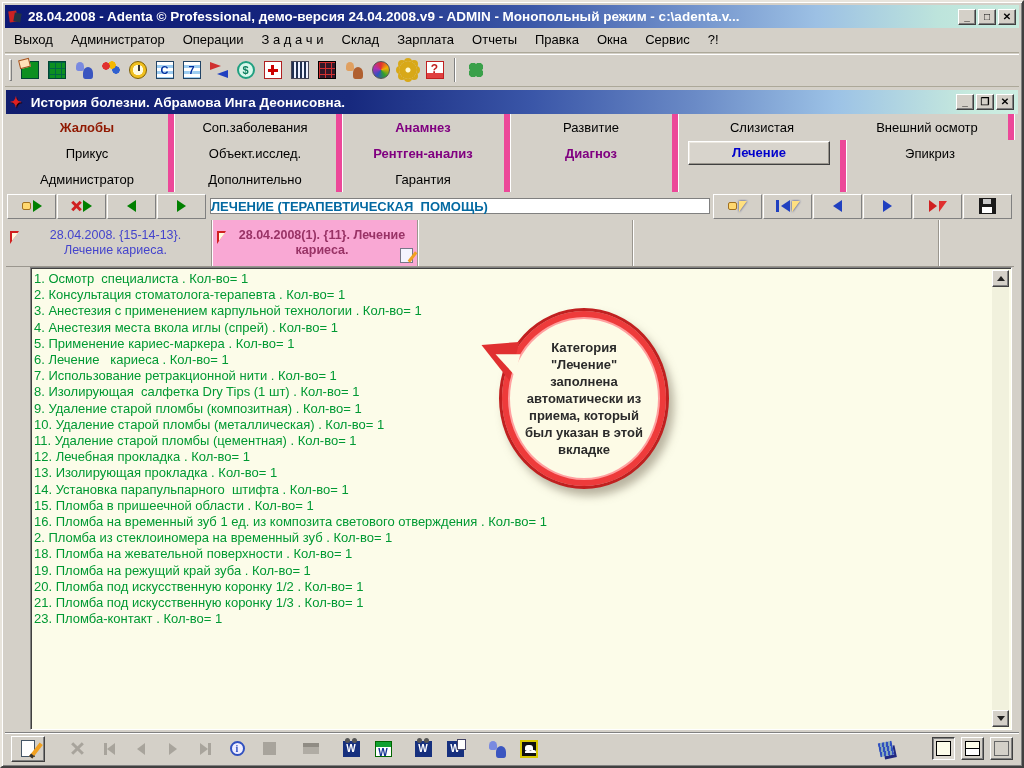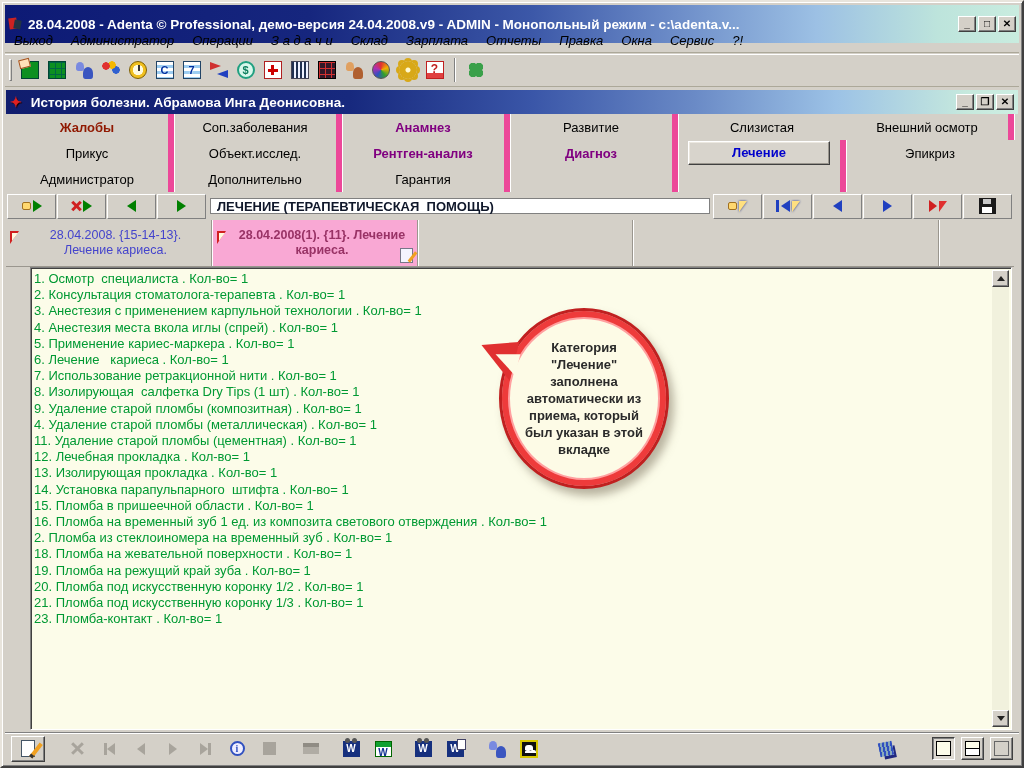--- a/index.html
+++ b/index.html
@@ -2,37 +2,37 @@
 <html><head>
 <meta charset="utf-8">
 <style>
   html,body{margin:0;padding:0;background:#808080;}
   *{box-sizing:border-box;}
   .window{position:relative;width:1024px;height:768px;background:#d4d0c8;
     font-family:"Liberation Sans",sans-serif;overflow:hidden;
     border:2px solid;border-color:#e8e4dc #404040 #404040 #e8e4dc;
     box-shadow:inset 1px 1px 0 #fff, inset -1px -1px 0 #808080;}
   
-  .titlebar{position:absolute;left:3px;top:3px;right:3px;height:38px;display:flex;align-items:center;
+  .titlebar{position:absolute;left:3px;top:3px;right:3px;height:23px;display:flex;align-items:center;
     background:linear-gradient(to right,#0d1a75 0%,#16267e 30%,#3c58a8 52%,#6c8cc8 66%,#9cc0e4 80%,#bde4dc 92%,#c9ecdf 100%);
     color:#fff;font-size:13.5px;font-weight:bold;padding:0 3px;}
   .titletext{flex:1;white-space:nowrap;overflow:hidden;padding-left:4px;}
   .winbtn{width:18px;height:16px;margin-left:2px;background:#d4d0c8;border:1px solid;
     border-color:#fff #404040 #404040 #fff;box-shadow:inset -1px -1px 0 #808080;
     font-size:10px;font-weight:bold;color:#000;display:flex;align-items:center;justify-content:center;line-height:1;}
   .appico{width:16px;height:16px;position:relative;flex:0 0 16px;}
   .appico::before{content:"";position:absolute;left:1px;top:2px;width:8px;height:11px;background:#c22;transform:rotate(-8deg);}
   .appico::after{content:"";position:absolute;left:6px;top:4px;width:7px;height:9px;background:#234;transform:rotate(10deg);}
   .childbar{position:absolute;left:4px;top:88px;right:4px;height:24px;display:flex;align-items:center;
     background:linear-gradient(to right,#101d6e 0%,#17297e 34%,#3a56a8 52%,#6a8ac6 68%,#9cc2e6 82%,#c6e9dd 95%,#cdeee2 100%);
     color:#fff;font-size:13.5px;font-weight:bold;padding:0 4px;}
   .starico{color:#e02020;font-size:14px;margin-right:5px;text-shadow:1px 1px 0 #200;}
   
-  .menubar{position:absolute;left:3px;top:27px;right:3px;height:24px;display:flex;align-items:center;
-    font-size:13px;color:#000;border-bottom:1px solid #aca899;font-style:italic;}
+  .menubar{position:absolute;left:3px;top:27px;right:3px;height:24px;display:flex;align-items:flex-start;
+    font-size:13px;color:#000;border-bottom:1px solid #aca899;}
   .menuitem{padding:3px 9px;white-space:pre;}
   
   .toolbar{position:absolute;left:3px;top:52px;right:3px;height:33px;display:flex;align-items:center;
     border-bottom:1px solid #aca899;box-shadow:inset 0 1px 0 #fff;padding-left:2px;}
   .grip{width:3px;height:22px;margin:0 4px 0 2px;border:1px solid;border-color:#fff #808080 #808080 #fff;}
   .tbtn{width:27px;height:27px;display:flex;align-items:center;justify-content:center;border:1px solid transparent;}
   .tsep{width:2px;height:24px;margin:0 6px;border-left:1px solid #808080;border-right:1px solid #fff;}
   .i{width:18px;height:18px;position:relative;display:inline-block;}
   .i-card{background:#0c9020;border:1px solid #043;}
   .i-card::after{content:"";position:absolute;left:-3px;top:-3px;width:9px;height:7px;background:#ffe0b8;border:1px solid #a05020;transform:rotate(-14deg);}
@@ -69,21 +69,21 @@
   .gcell.maroon{color:#901800;font-weight:bold;}
   .gcell.purple{color:#800080;font-weight:bold;}
   .selbox{display:block;width:88%;text-align:center;height:24px;line-height:22px;color:#0000cc;font-weight:bold;
     background:#d8d4cc;border:1px solid;border-color:#fff #404040 #404040 #fff;box-shadow:inset -1px -1px 0 #9a968e,inset 1px 1px 0 #ece8e0;}
   
   .navrow{position:absolute;left:4px;top:190px;right:8px;height:28px;display:flex;align-items:stretch;}
   .navgrp{display:flex;align-items:center;padding:1px;}
   .navbtn{width:49px;height:25px;margin-right:1px;display:flex;align-items:center;justify-content:center;gap:2px;
     background:#d4d0c8;border:1px solid;border-color:#fff #808080 #808080 #fff;}
   .sectitle{flex:1;background:#fff;border:1px solid #808080;display:flex;align-items:center;
-    color:#0f172a;font-weight:bold;font-size:13px;padding-left:6px;white-space:pre;margin:6px 2px;}
+    color:#0369a1;font-weight:bold;font-size:13px;padding-left:0;white-space:pre;margin:6px 2px;}
   .tri{width:0;height:0;display:inline-block;}
   .tri.gr{border-top:6px solid transparent;border-bottom:6px solid transparent;border-right:9px solid #008000;}
   .tri.gl{border-top:6px solid transparent;border-bottom:6px solid transparent;border-left:9px solid #008000;}
   .tri.br{border-top:6px solid transparent;border-bottom:6px solid transparent;border-right:9px solid #2040c0;}
   .tri.bl{border-top:6px solid transparent;border-bottom:6px solid transparent;border-left:9px solid #2040c0;}
   .tri.rl{border-top:6px solid transparent;border-bottom:6px solid transparent;border-left:8px solid #d02020;}
   .hand{width:9px;height:8px;background:#ffd870;border:1px solid #a07020;border-radius:2px;}
   .xmark{position:relative;width:10px;height:10px;}
   .xmark::before,.xmark::after{content:"";position:absolute;left:4px;top:-1px;width:3px;height:12px;background:#d02020;}
   .xmark::before{transform:rotate(45deg);}.xmark::after{transform:rotate(-45deg);}
@@ -348,21 +348,21 @@
 
     <div class="cline">1. Осмотр  специалиста . Кол-во= 1</div>
         <div class="cline">2. Консультация стоматолога-терапевта . Кол-во= 1</div>
         <div class="cline">3. Анестезия с применением карпульной технологии . Кол-во= 1</div>
         <div class="cline">4. Анестезия места вкола иглы (спрей) . Кол-во= 1</div>
         <div class="cline">5. Применение кариес-маркера . Кол-во= 1</div>
         <div class="cline">6. Лечение   кариеса . Кол-во= 1</div>
         <div class="cline">7. Использование ретракционной нити . Кол-во= 1</div>
         <div class="cline">8. Изолирующая  салфетка Dry Tips (1 шт) . Кол-во= 1</div>
         <div class="cline">9. Удаление старой пломбы (композитная) . Кол-во= 1</div>
-        <div class="cline">4. Удаление старой пломбы (металлическая) . Кол-во= 1</div>
+        <div class="cline">10. Удаление старой пломбы (металлическая) . Кол-во= 1</div>
         <div class="cline">11. Удаление старой пломбы (цементная) . Кол-во= 1</div>
         <div class="cline">12. Лечебная прокладка . Кол-во= 1</div>
         <div class="cline">13. Изолирующая прокладка . Кол-во= 1</div>
         <div class="cline">14. Установка парапульпарного  штифта . Кол-во= 1</div>
         <div class="cline">15. Пломба в пришеечной области . Кол-во= 1</div>
         <div class="cline">16. Пломба на временный зуб 1 ед. из композита светового отверждения . Кол-во= 1</div>
         <div class="cline">2. Пломба из стеклоиномера на временный зуб . Кол-во= 1</div>
         <div class="cline">18. Пломба на жевательной поверхности . Кол-во= 1</div>
         <div class="cline">19. Пломба на режущий край зуба . Кол-во= 1</div>
         <div class="cline">20. Пломба под искусственную коронку 1/2 . Кол-во= 1</div>

